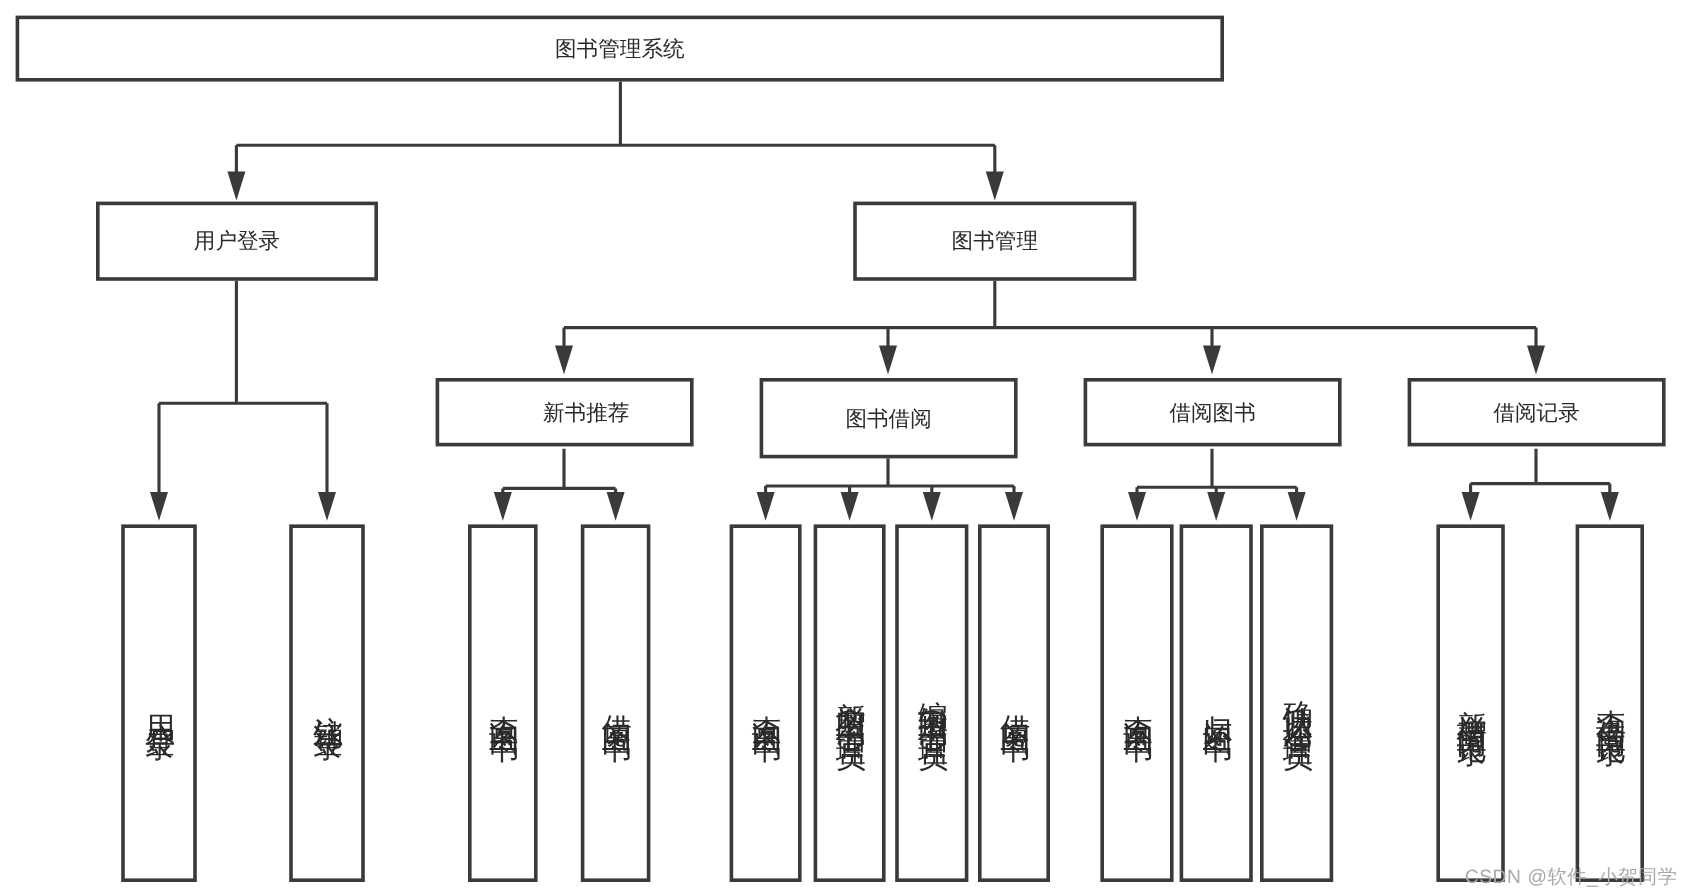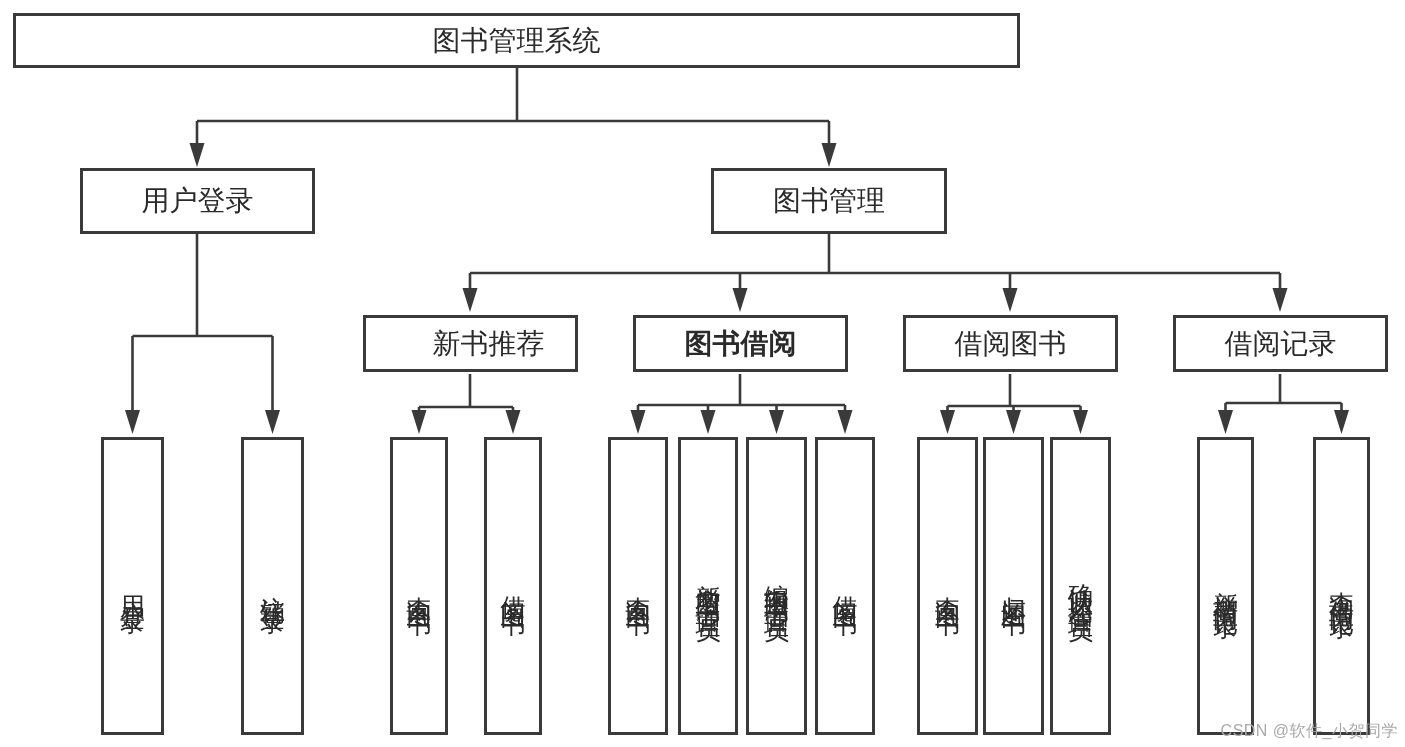--- a/index.html
+++ b/index.html
@@ -21,21 +21,21 @@
   .box{
     position:absolute;
     box-sizing:border-box;
     border:3px solid var(--line);
     background:var(--bg);
     display:flex;align-items:center;justify-content:center;
     z-index:2;
   }
   .box .label{
     display:block;
-    font-size:28px;
+    font-size:18px;
     line-height:1;
     color:var(--text);
     white-space:nowrap;
   }
   .leaf .label{
     writing-mode:vertical-rl;
     font-size:25px;
     letter-spacing:5px;
     white-space:normal;
   }
@@ -100,21 +100,21 @@
   <div class="box" style="left:80px;top:168px;width:235px;height:66px;">
     <span class="label">用户登录</span>
   </div>
   <div class="box" style="left:711px;top:168px;width:236px;height:66px;align-items:center;">
     <span class="label">图书管理</span>
   </div>
 
   <div class="box" style="left:363px;top:315px;width:215px;height:57px;padding-left:36px;">
     <span class="label">新书推荐</span>
   </div>
-  <div class="box" style="left:633px;top:315px;width:215px;height:57px;font-weight:bold;">
+  <div class="box" style="left:633px;top:315px;width:215px;height:67px;">
     <span class="label">图书借阅</span>
   </div>
   <div class="box" style="left:903px;top:315px;width:215px;height:57px;">
     <span class="label">借阅图书</span>
   </div>
   <div class="box" style="left:1173px;top:315px;width:215px;height:57px;">
     <span class="label">借阅记录</span>
   </div>
 
   <div class="box leaf" style="left:101px;top:437px;width:63px;height:298px;">

